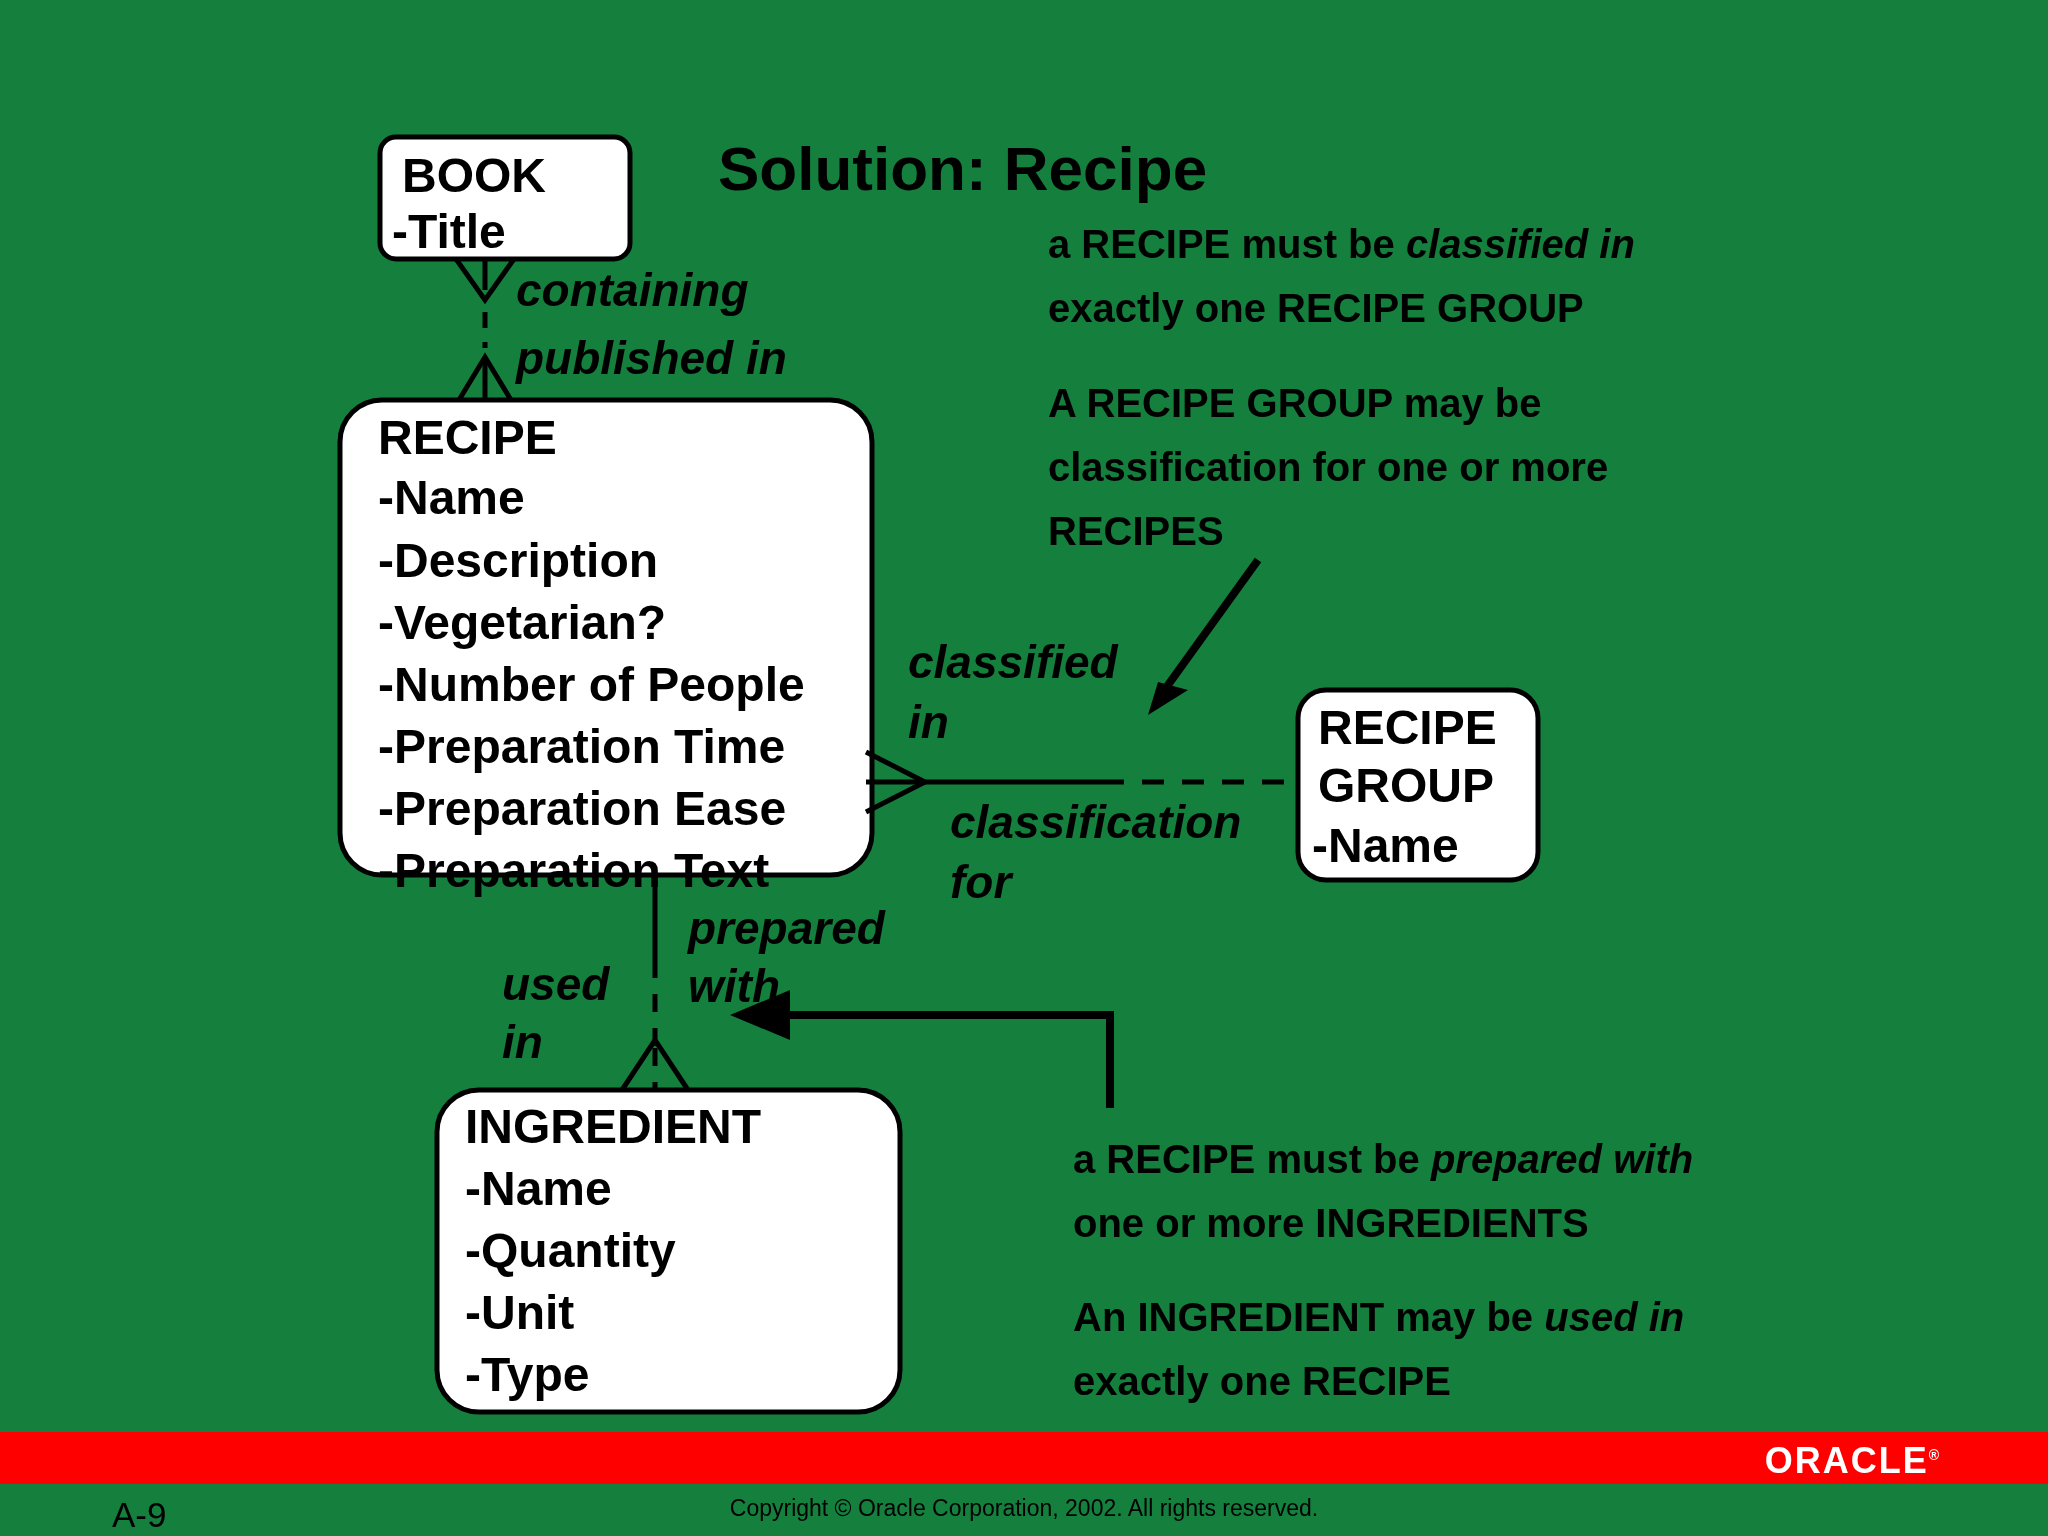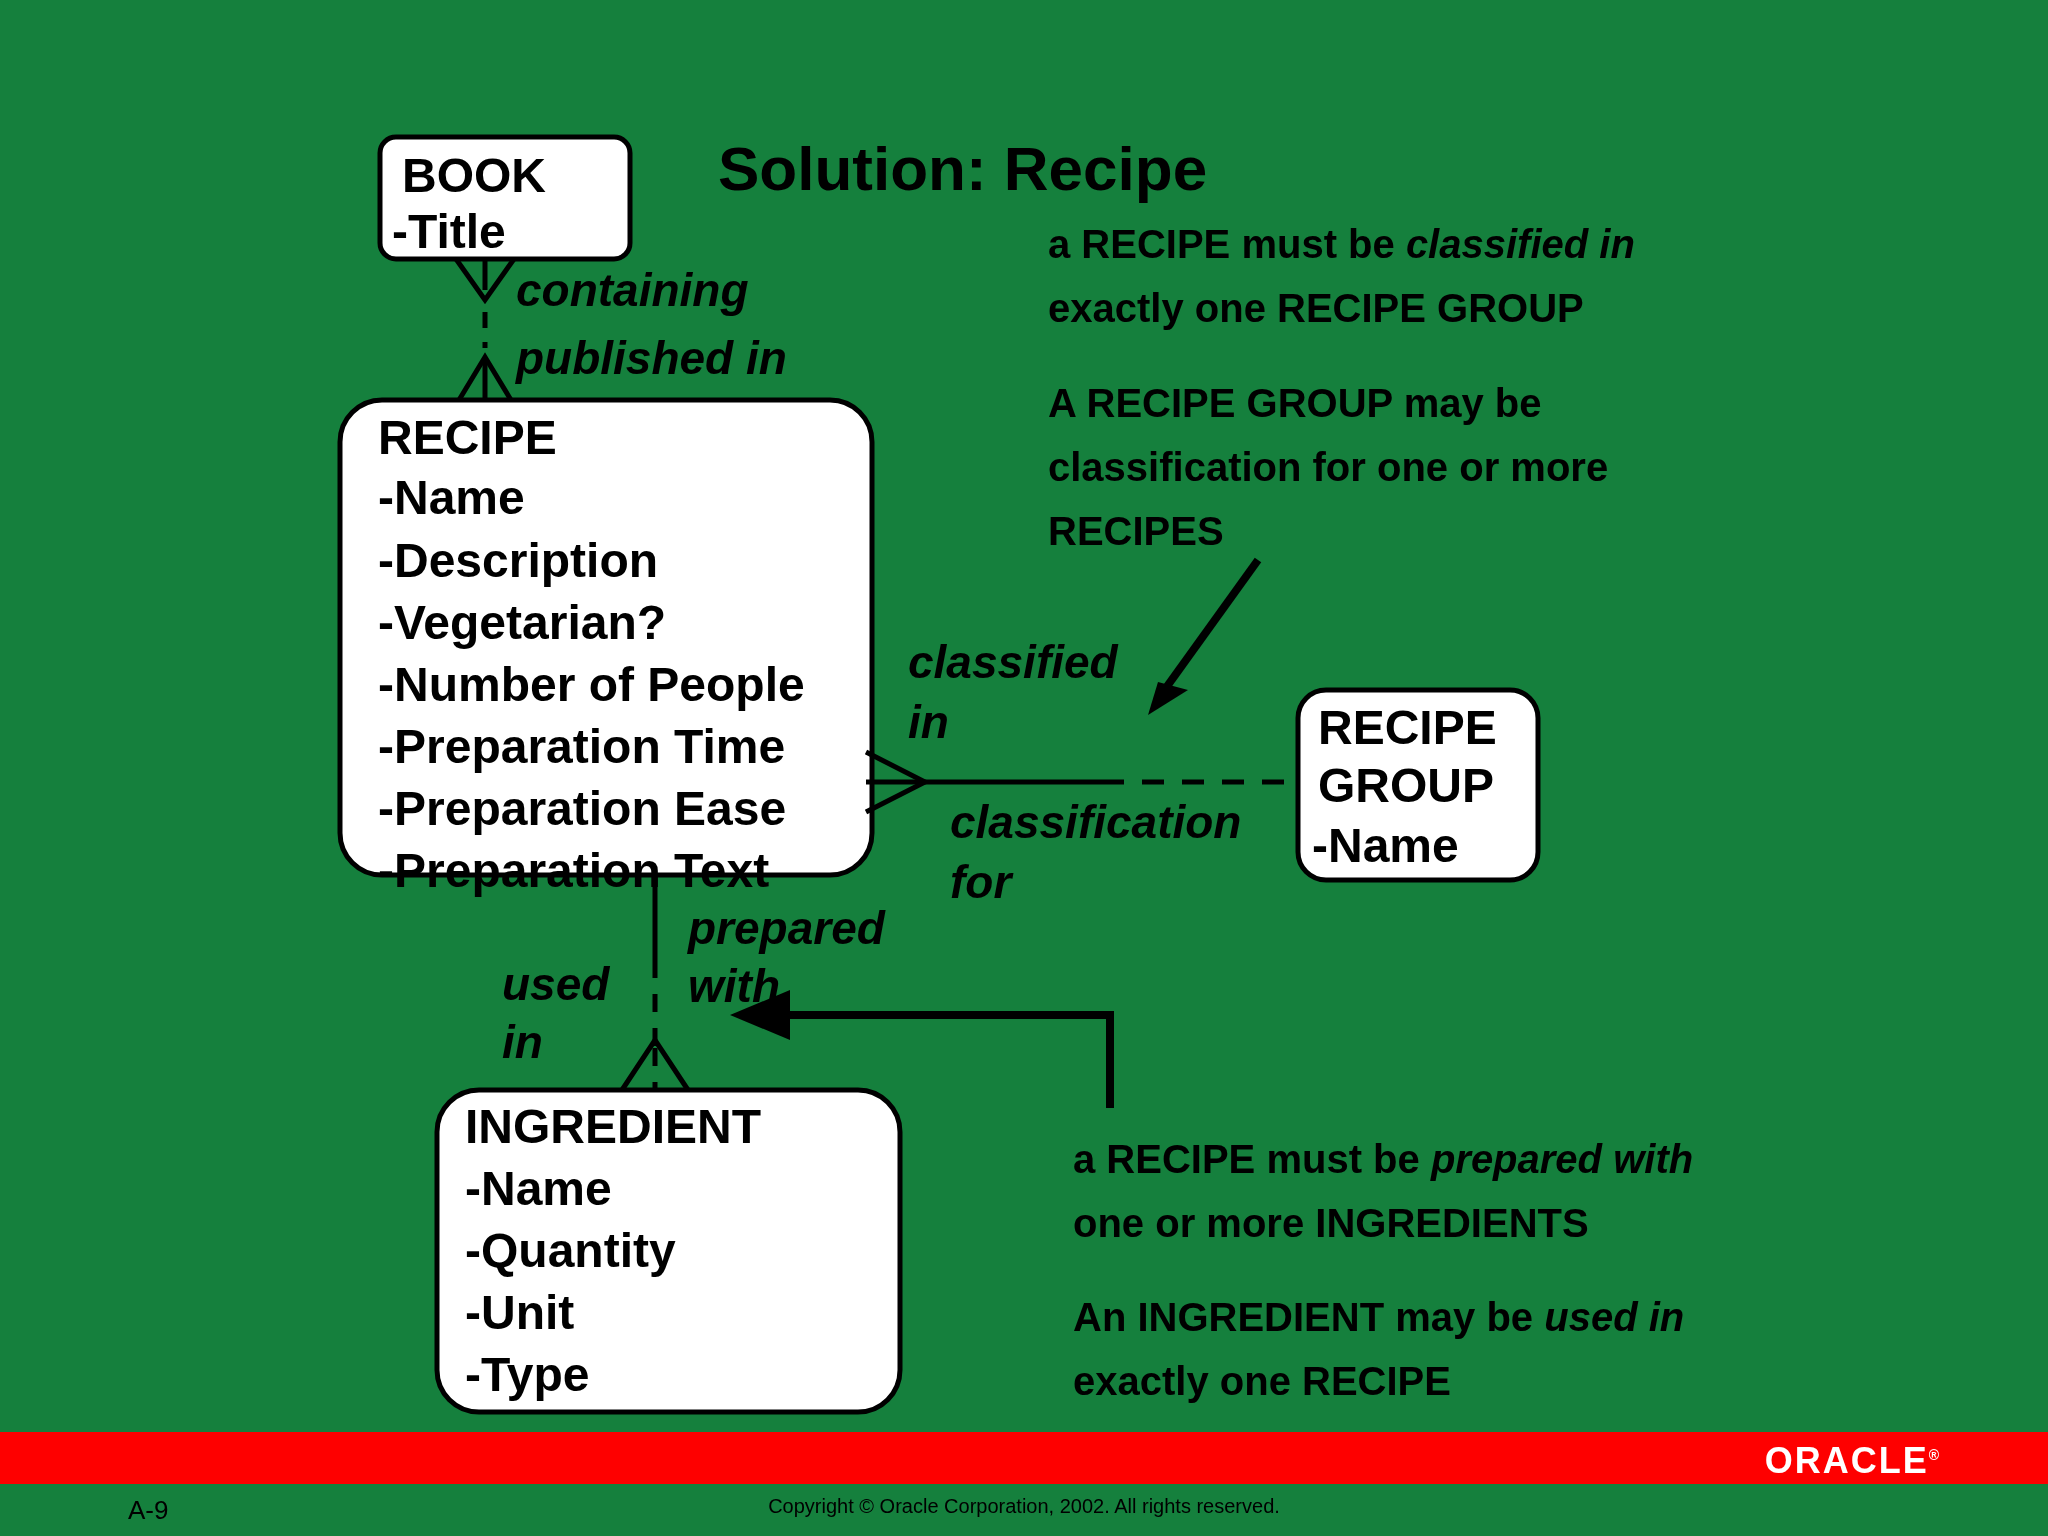--- a/index.html
+++ b/index.html
@@ -77,34 +77,34 @@
     font-weight: bold;
     font-size: 36px;
     letter-spacing: 2px;
   }
   .oracle-logo sup {
     font-size: 14px;
     vertical-align: super;
   }
   .page-num {
     position: absolute;
-    left: 128px;
+    left: 112px;
     top: 1495px;
     font-family: "Liberation Sans", sans-serif;
-    font-size: 26px;
+    font-size: 35px;
     color: #000000;
   }
   .copyright {
     position: absolute;
     left: 0;
     top: 1495px;
     width: 2048px;
     text-align: center;
     font-family: "Liberation Sans", sans-serif;
-    font-size: 20px;
+    font-size: 23px;
     color: #000000;
   }
 </style>
 </head>
 <body>
 
 <div id="slide">
 
   <svg id="diagram" viewBox="0 0 2048 1536">
 

